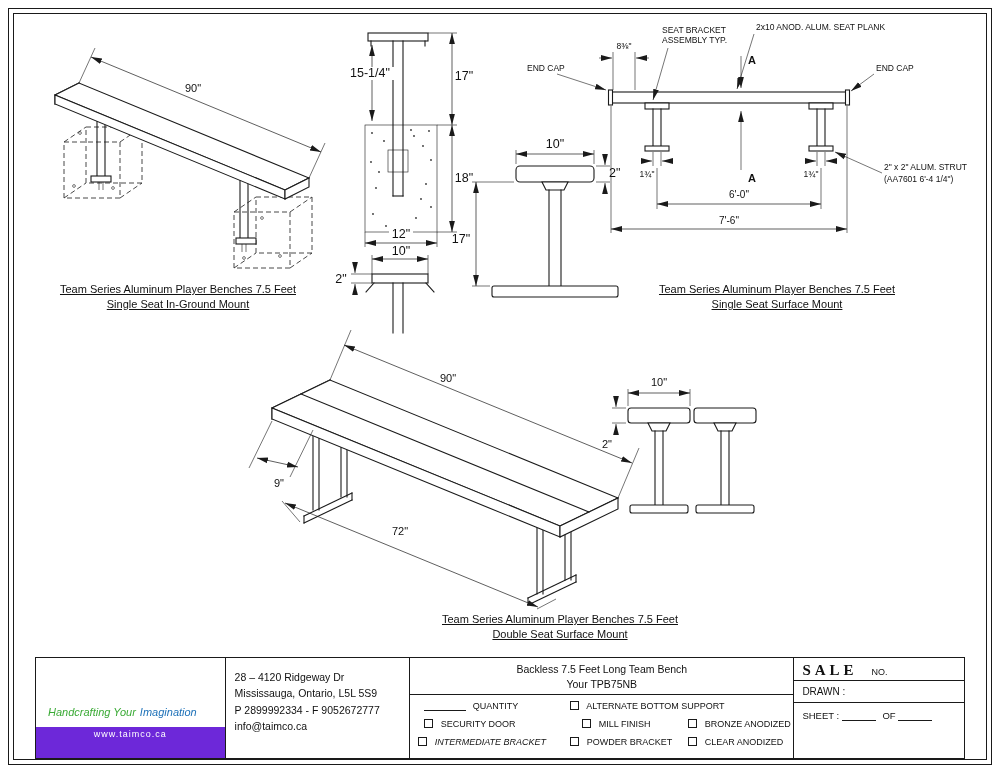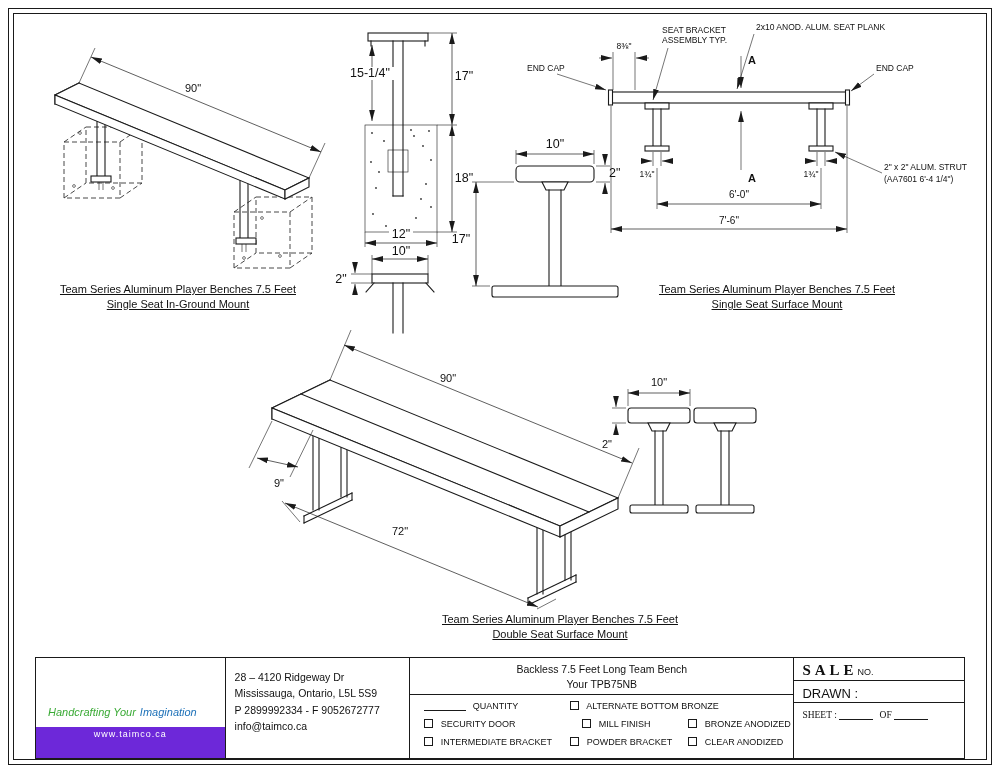--- a/index.html
+++ b/index.html
@@ -40,25 +40,25 @@
   .tagline span:first-child { margin-right:4px; }
   .webbar { position:absolute; bottom:0; left:0; right:0; height:31px; background:#6d28d9;
             color:#fff; font-size:9px; text-align:center; line-height:15px; letter-spacing:1px; }
 
   .center-title { height:37px; border-bottom:1.2px solid #1a1a1a; text-align:center; padding-top:4px; font-size:10.5px; line-height:1.45; }
   .center-opts { position:relative; height:62px; }
   .opt { position:absolute; font-size:9px; white-space:nowrap; }
   .cbx { display:inline-block; width:9px; height:9px; border:1.2px solid #1a1a1a; vertical-align:-1px; margin-right:5px; background:#fff; }
   .blank { display:inline-block; width:42px; border-bottom:1px solid #1a1a1a; height:9px; margin-right:4px; vertical-align:-2px; }
 
-  .sale-row1 { height:23px; border-bottom:1.2px solid #1a1a1a; display:flex; align-items:baseline; padding:4px 8px 0; }
+  .sale-row1 { height:23px; border-bottom:1.2px solid #1a1a1a; display:flex; align-items:baseline; gap:14px; padding:4px 8px 0; }
   .sale-word { font-family:"Liberation Serif", serif; font-weight:bold; font-size:15px; letter-spacing:4px; }
   .sale-no { font-size:9px; }
-  .sale-row { height:22px; border-bottom:1.2px solid #1a1a1a; font-size:13px; padding:5px 8px 6px; }
-  .sale-row-last { font-size:9.5px; padding:7px 8px 0;font-family:Liberation Serif, serif; }
+  .sale-row { height:22px; border-bottom:1.2px solid #1a1a1a; font-size:10px; padding:5px 8px 6px; }
+  .sale-row-last { font-size:9.5px; padding:7px 8px 0; }
   .sale-row-last .blank { width:34px; }
 </style>
 </head>
 <body>
 
 <div id="sheet">
   <div class="border-outer"></div>
   <div class="border-inner"></div>
 
   <svg id="drawsvg" width="1000" height="655" viewBox="0 0 1000 655">
@@ -414,35 +414,35 @@
         <div>Backless 7.5 Feet Long Team Bench</div>
         <div>Your TPB75NB</div>
       </div>
       <div class="center-opts">
         <label class="opt" style="left:14px; top:6px;">
           <span class="blank"></span>
           <span>QUANTITY</span>
         </label>
         <label class="opt" style="left:160px; top:6px;">
           <span class="cbx"></span>
-          <span>ALTERNATE BOTTOM BRONZE</span>
+          <span>ALTERNATE BOTTOM SUPPORT</span>
         </label>
         <label class="opt" style="left:14px; top:24px;">
           <span class="cbx"></span>
           <span>SECURITY DOOR</span>
         </label>
         <label class="opt" style="left:160px; top:24px;margin-left:12px;">
           <span class="cbx"></span>
           <span>MILL FINISH</span>
         </label>
         <label class="opt" style="left:278px; top:24px;">
           <span class="cbx"></span>
           <span>BRONZE ANODIZED</span>
         </label>
-        <label class="opt" style="left:14px; top:42px;">
+        <label class="opt" style="left:8px; top:42px;font-style:italic;">
           <span class="cbx"></span>
           <span>INTERMEDIATE BRACKET</span>
         </label>
         <label class="opt" style="left:160px; top:42px;">
           <span class="cbx"></span>
           <span>POWDER BRACKET</span>
         </label>
         <label class="opt" style="left:278px; top:42px;">
           <span class="cbx"></span>
           <span>CLEAR ANODIZED</span>

